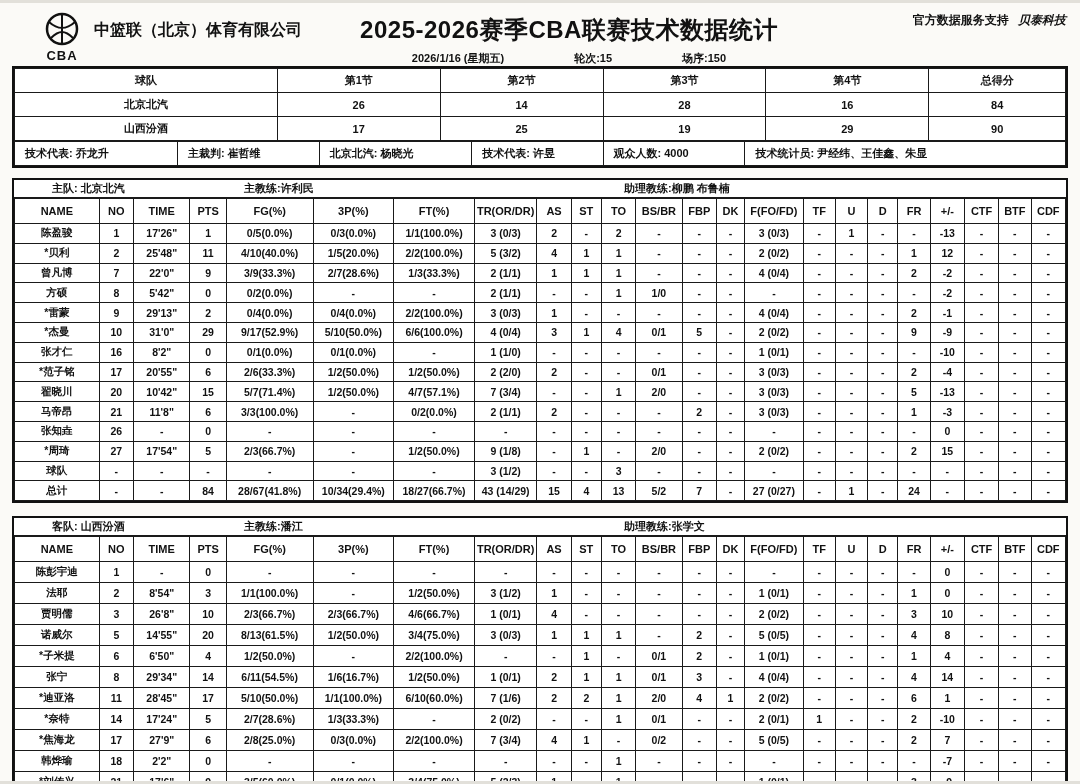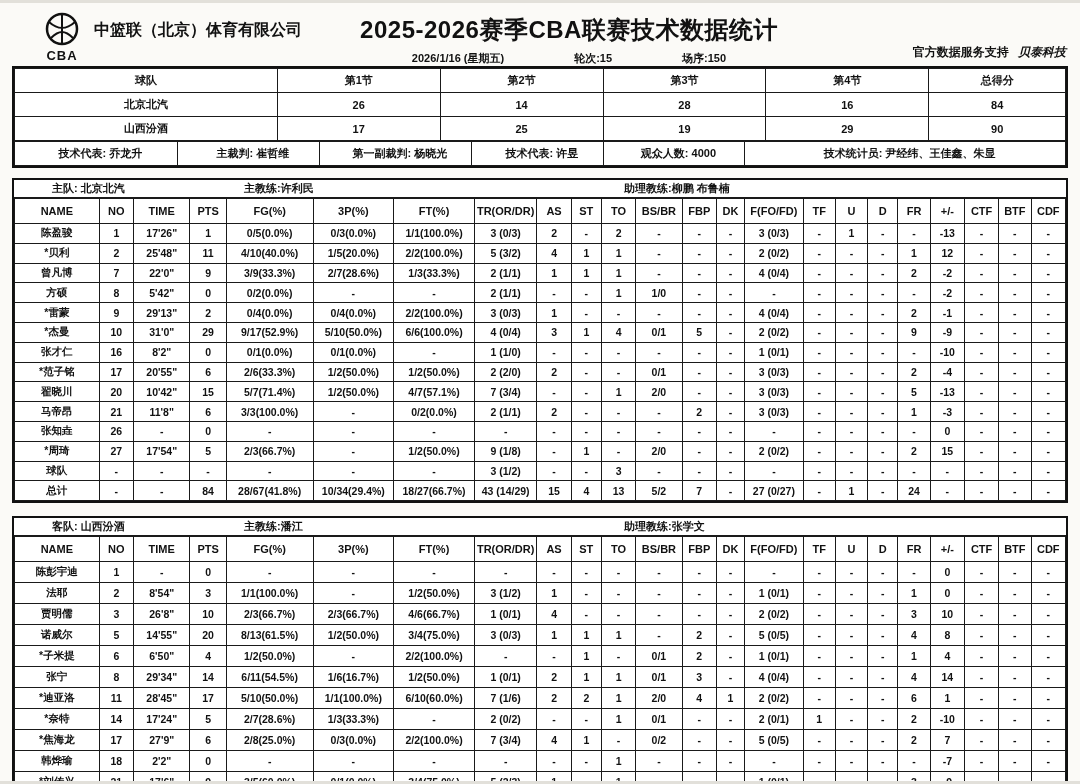--- a/index.html
+++ b/index.html
@@ -6,29 +6,29 @@
   .page{width:1080px;height:784px;box-sizing:border-box;padding:8px 10px;position:relative;background:#fbfaf7;}
   
   .hdr{display:flex;align-items:flex-start;height:54px;margin-bottom:4px;}
   .logo-wrap{display:flex;flex-direction:column;align-items:center;width:52px;margin:2px 6px 0 26px;}
   .logo-wrap svg{display:block;}
   .logo-txt{font-weight:800;font-size:13px;letter-spacing:1px;margin-top:-2px;}
   .company{font-size:16px;font-weight:800;margin-top:12px;white-space:nowrap;}
   .title-block{flex:1;text-align:center;margin-top:6px;}
   .main-title{font-size:24px;font-weight:800;letter-spacing:.5px;}
   .sub-row{display:flex;justify-content:center;gap:70px;font-size:11px;font-weight:700;margin-top:5px;}
-  .sponsor{width:230px;text-align:right;margin-top:36px;font-size:12px;font-weight:800;white-space:nowrap;padding-right:4px;}
+  .sponsor{width:230px;text-align:right;margin-top:4px;font-size:12px;font-weight:800;white-space:nowrap;padding-right:4px;}
   .sponsor .brand{font-style:italic;font-weight:800;margin-left:6px;}
   
   table{border-collapse:collapse;width:100%;table-layout:fixed;}
   td,th{border:1px solid #1a1a1a;text-align:center;overflow:hidden;white-space:nowrap;}
   
   .score-wrap{border:2px solid #111;margin:2px 2px 10px 2px;background:#fff;}
   .score-wrap table td,.score-wrap table th{font-size:11px;height:21px;font-weight:700;}
-  .officials td{font-size:11px;height:20px;font-weight:700;text-align:center;padding-left:10px;}
+  .officials td{font-size:11px;height:20px;font-weight:700;text-align:left;padding-left:10px;}
   
   .team-wrap{border:2px solid #111;margin:0 2px 13px 2px;background:#fff;}
   .band{display:flex;gap:0;border-bottom:1px solid #1a1a1a;font-size:11px;font-weight:800;height:17px;align-items:center;}
   .band .b1{width:230px;padding-left:38px;box-sizing:border-box;}
   .band .b2{width:380px;}
   .band .b3{flex:1;border-radius:6px;}
   .stats th{font-size:11px;height:22px;font-weight:800;}
   .stats td{font-size:10.5px;height:16.8px;font-weight:600;}
   .stats tr.total td{font-weight:800;}
   .away .stats td{height:18px;}
@@ -111,21 +111,21 @@
           <col style="width:13.5%">
           <col style="width:14.5%">
           <col style="width:12.5%">
           <col style="width:13.5%">
           <col style="width:30.5%">
       </colgroup>
       <tbody>
           <tr id="officials-row">
             <td>技术代表: 乔龙升</td>
             <td>主裁判: 崔哲维</td>
-            <td>第一副裁判: 杨晓光</td>
+            <td>北京北汽: 杨晓光</td>
             <td>技术代表: 许昱</td>
             <td>观众人数: 4000</td>
             <td>技术统计员: 尹经纬、王佳鑫、朱显</td>
           </tr>
         </tbody>
     </table>
   </div>
 
   <div class="team-wrap home">
     <div class="band">

